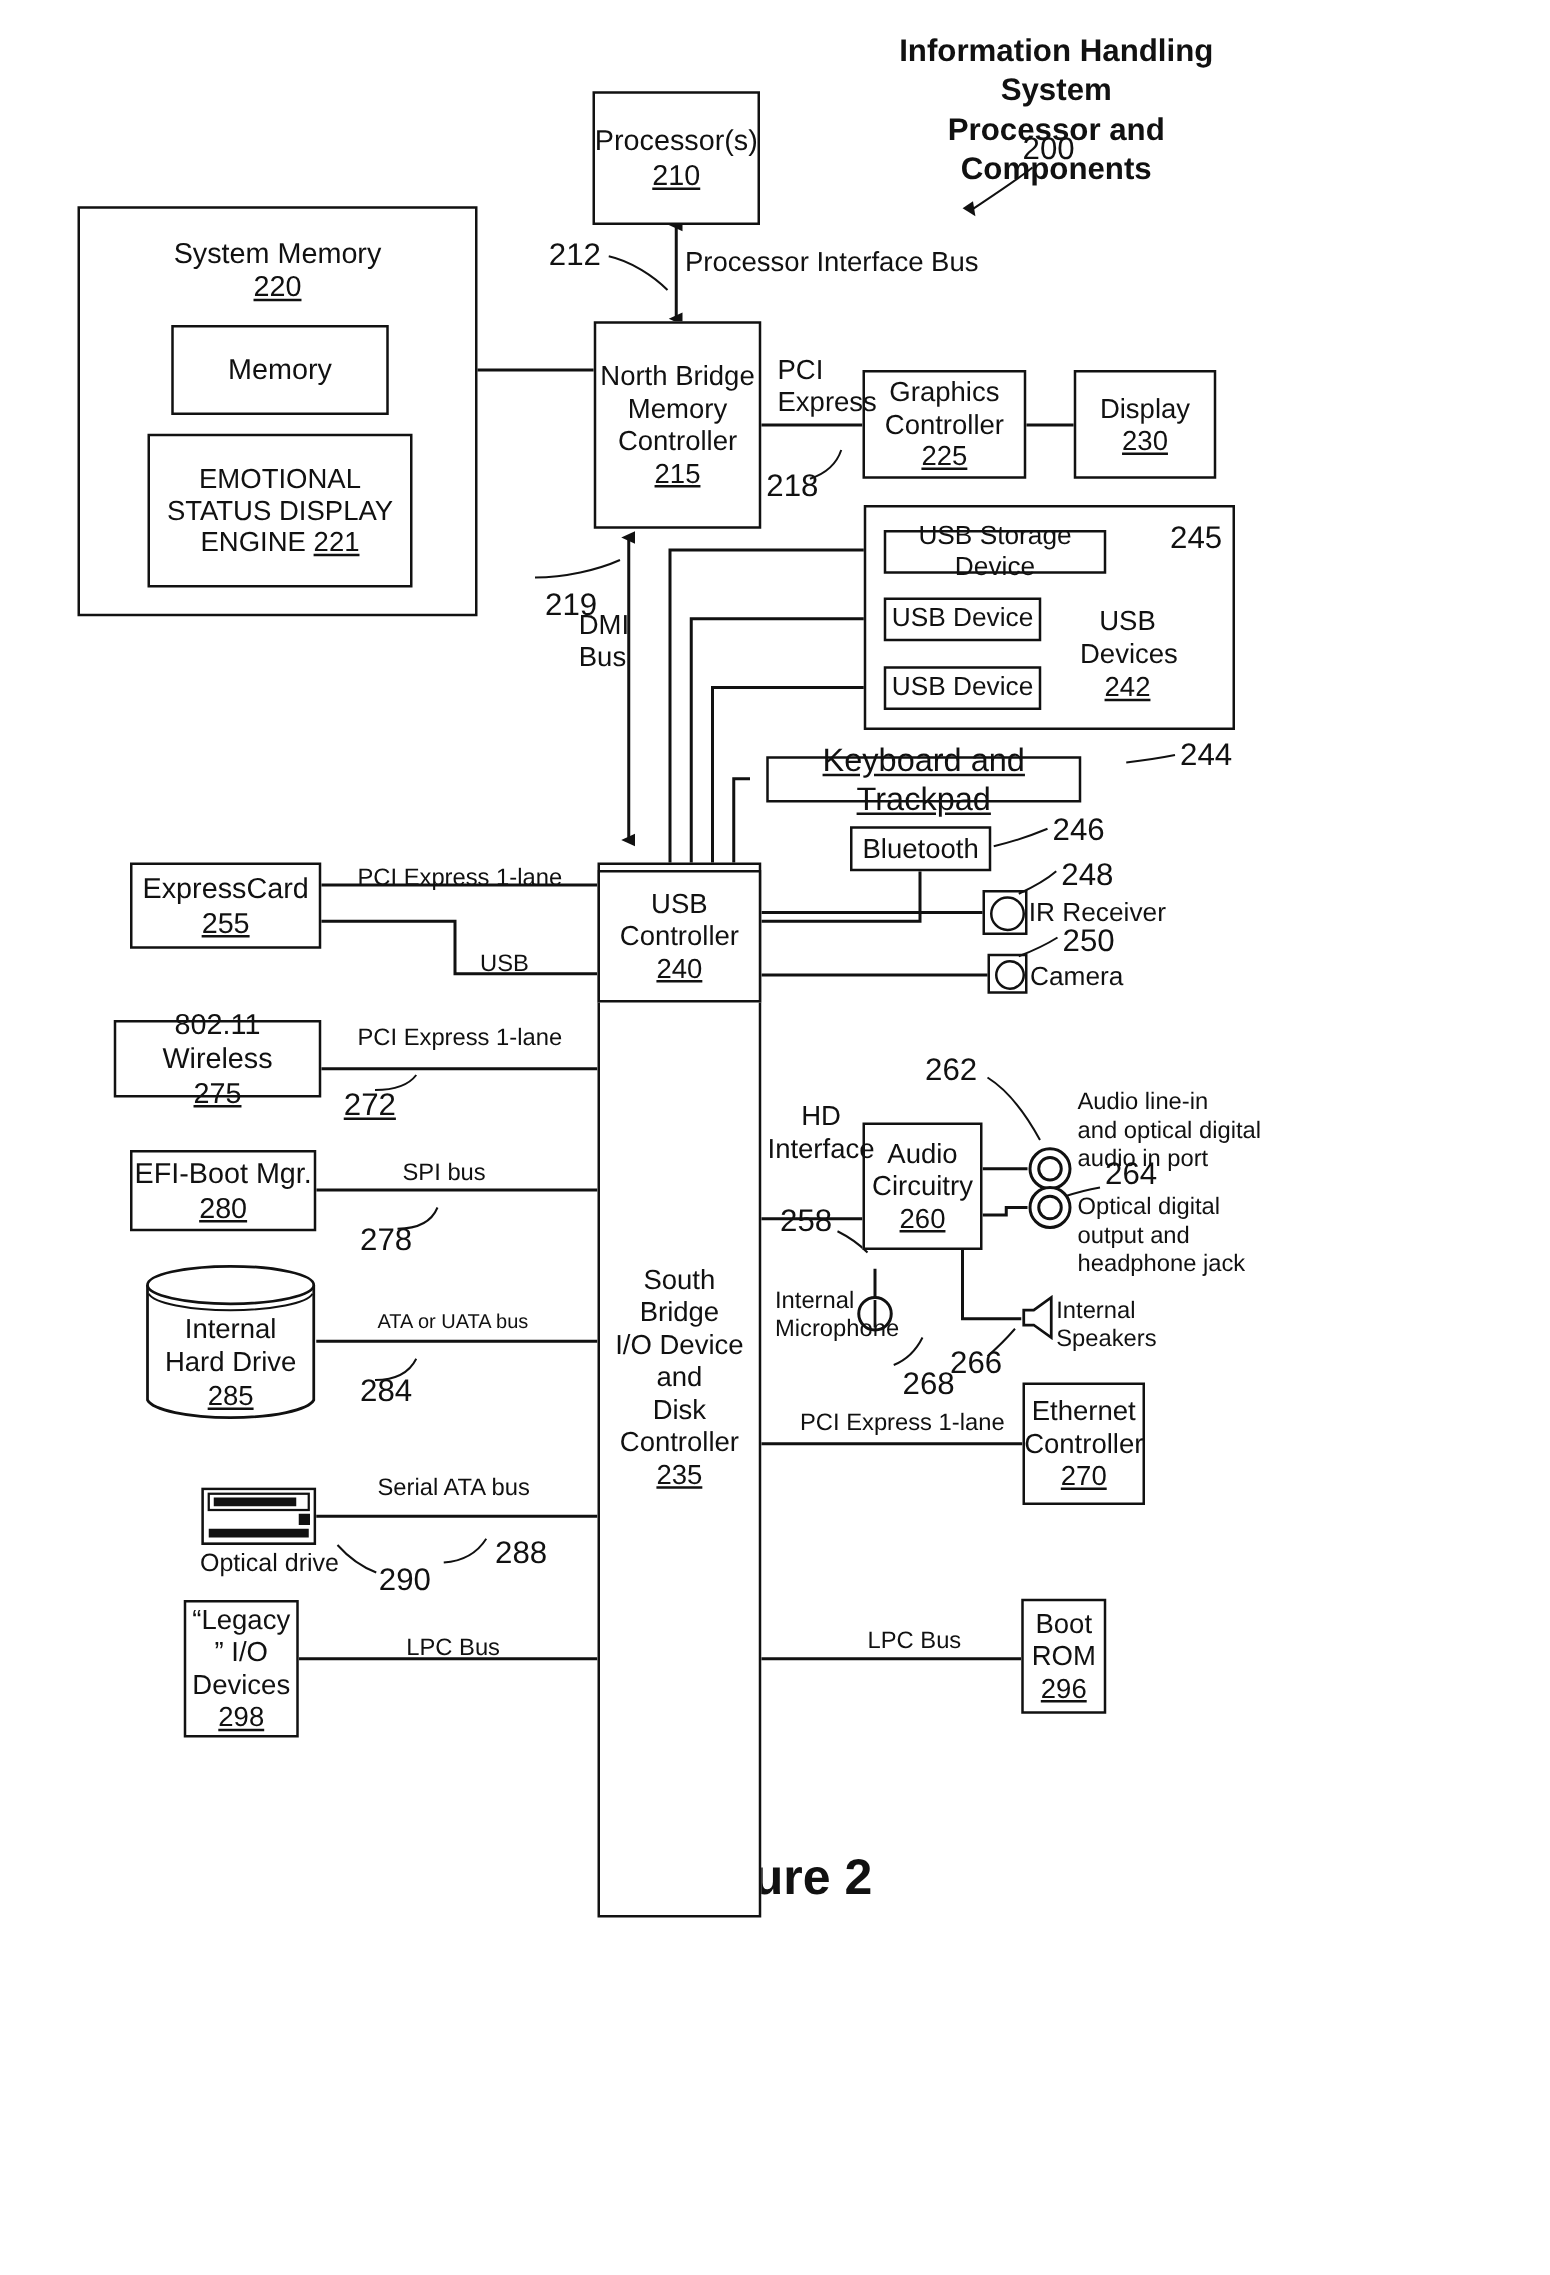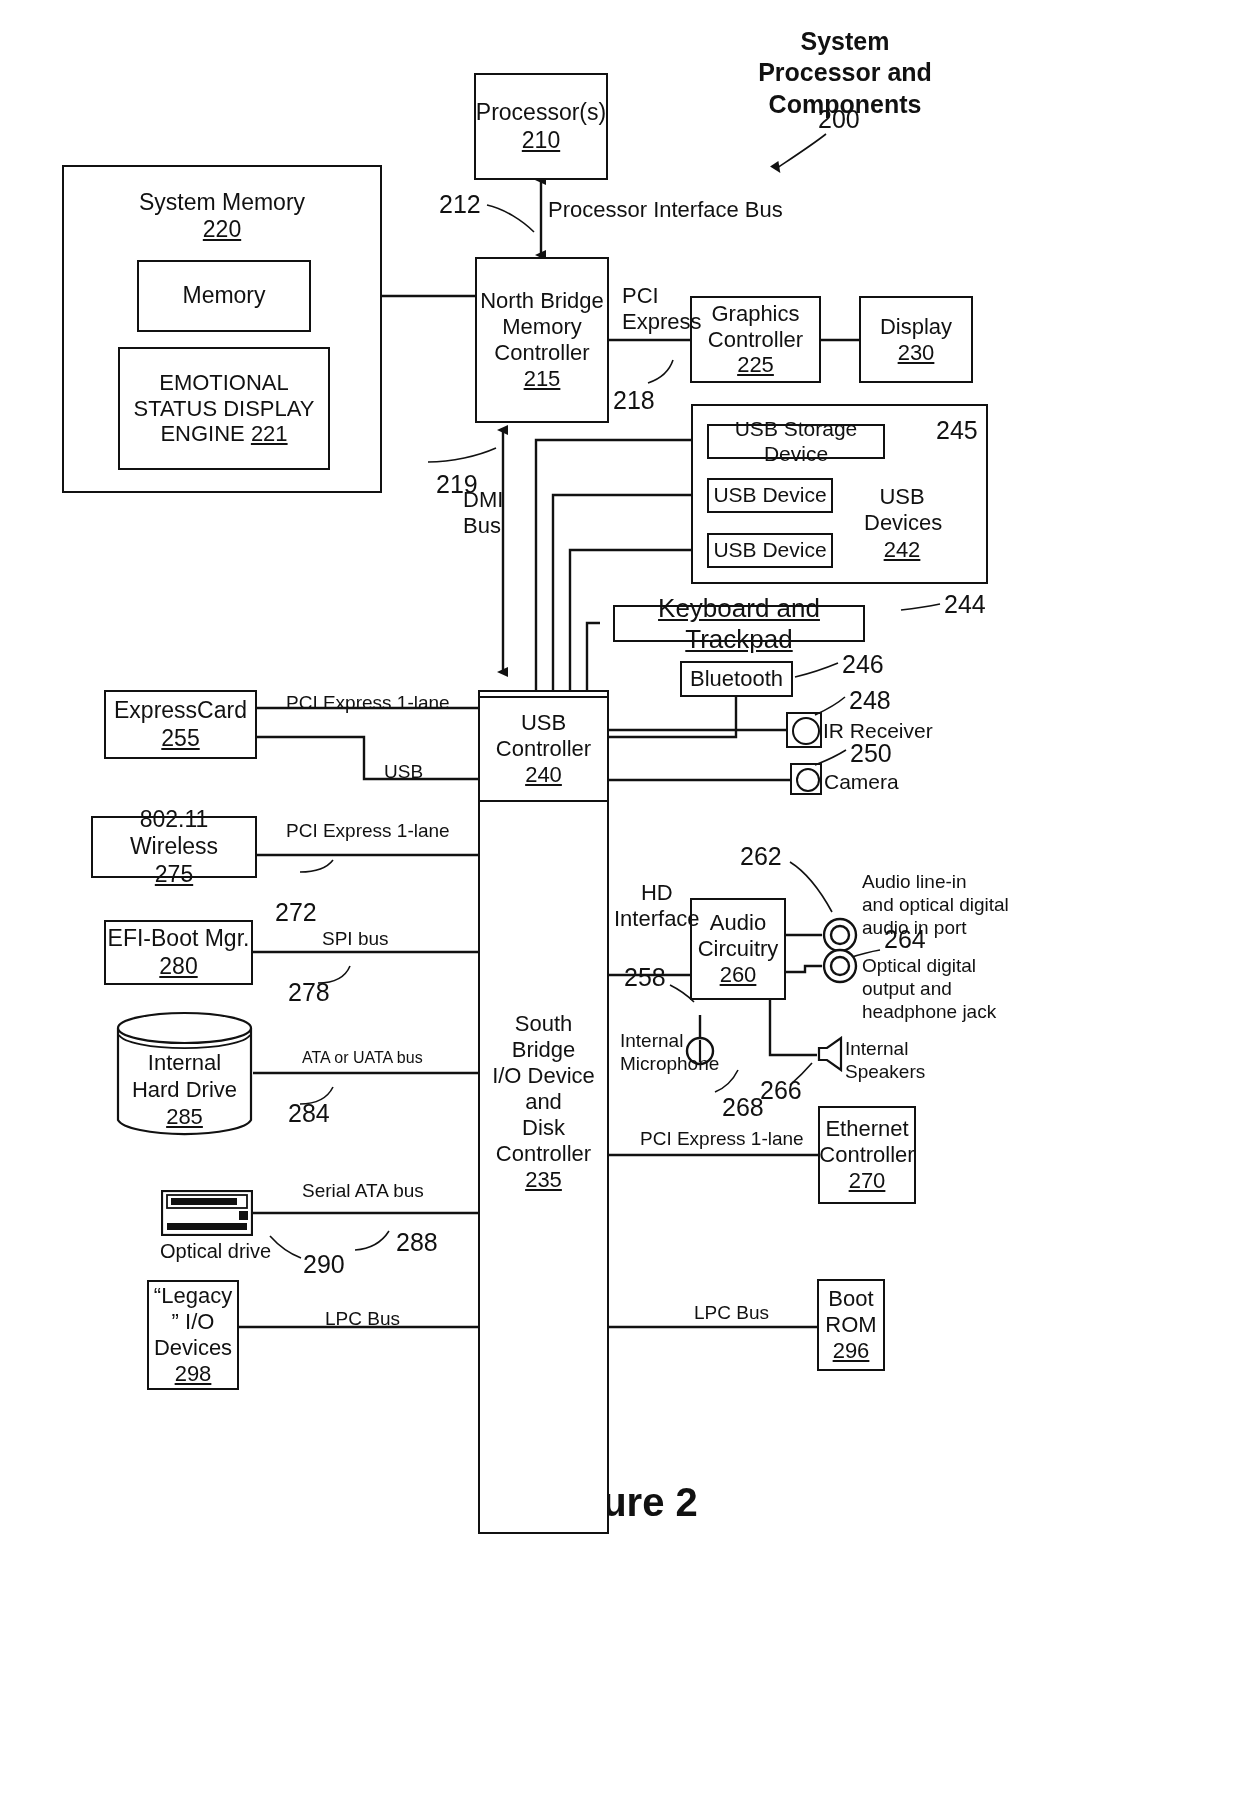--- a/index.html
+++ b/index.html
@@ -118,20 +118,21 @@
 
       <path d="M790,1085 C798,1078 806,1070 812,1063" stroke-width="1.6"></path>
 
       <path d="M609,1155 L818,1155"></path>
 
       <path d="M609,1327 L817,1327"></path>
     </g>
   </svg>
 
   <div class="ttlblk" style="left:700px;top:26px;width:290px;font-size:25px;">
+    <div>Information Handling</div>
     <div>System</div>
     <div>Processor and Components</div>
   </div>
   <div class="ref" style="left:818px;top:105px;">200</div>
 
   <div class="box" style="left:474px;top:73px;width:134px;height:107px;font-size:23px;">
     <span class="ttl">Processor(s)</span>
     <span class="num">210</span>
   </div>
   <div class="ref" style="left:439px;top:190px;">212</div>
@@ -154,21 +155,21 @@
   </div>
 
   <div class="box" style="left:475px;top:257px;width:134px;height:166px;font-size:22px;">
     <span>North Bridge</span>
     <span>Memory</span>
     <span>Controller</span>
     <span class="num">215</span>
   </div>
   <div class="lbl" style="left:622px;top:283px;font-size:22px;white-space:pre-line;">PCI
 Express</div>
-  <div class="ref" style="left:613px;top:375px;margin-top:11px;">218</div>
+  <div class="ref" style="left:613px;top:375px;">218</div>
   <div class="ref" style="left:388px;top:470px;margin-left:48px;">219</div>
   <div class="lbl" style="left:463px;top:487px;font-size:22px;white-space:pre-line;">DMI
 Bus</div>
 
   <div class="box" style="left:690px;top:296px;width:131px;height:87px;font-size:22px;">
     <span>Graphics</span>
     <span>Controller</span>
     <span class="num">225</span>
   </div>
   <div class="box" style="left:859px;top:296px;width:114px;height:87px;font-size:22px;">
@@ -237,21 +238,21 @@
     <span class="num">255</span>
   </div>
   <div class="lbl" style="left:286px;top:692px;font-size:19px;">PCI Express 1-lane</div>
   <div class="lbl" style="left:384px;top:761px;font-size:19px;">USB</div>
 
   <div class="box" style="left:91px;top:816px;width:166px;height:62px;font-size:23px;">
     <span class="ttl">802.11 Wireless</span>
     <span class="num">275</span>
   </div>
   <div class="lbl" style="left:286px;top:820px;font-size:19px;">PCI Express 1-lane</div>
-  <div class="ref" style="left:275px;top:898px;">272</div>
+  <div class="ref" style="left:275px;top:870px;text-decoration:underline;">272</div>
 
   <div class="box" style="left:104px;top:920px;width:149px;height:65px;font-size:23px;">
     <span class="ttl">EFI-Boot Mgr.</span>
     <span class="num">280</span>
   </div>
   <div class="lbl" style="left:322px;top:928px;font-size:19px;">SPI bus</div>
   <div class="ref" style="left:288px;top:978px;">278</div>
 
   <div class="cyl" style="left:116px;top:1010px;width:137px;height:128px;">
     <svg width="137" height="128" viewBox="0 0 137 128" xmlns="http://www.w3.org/2000/svg">

